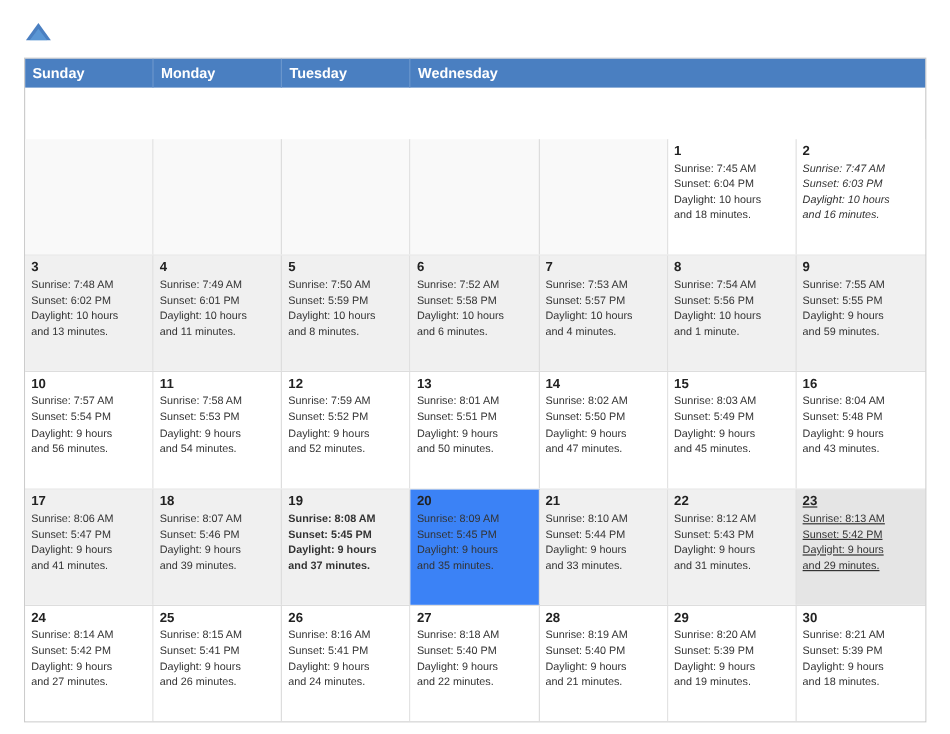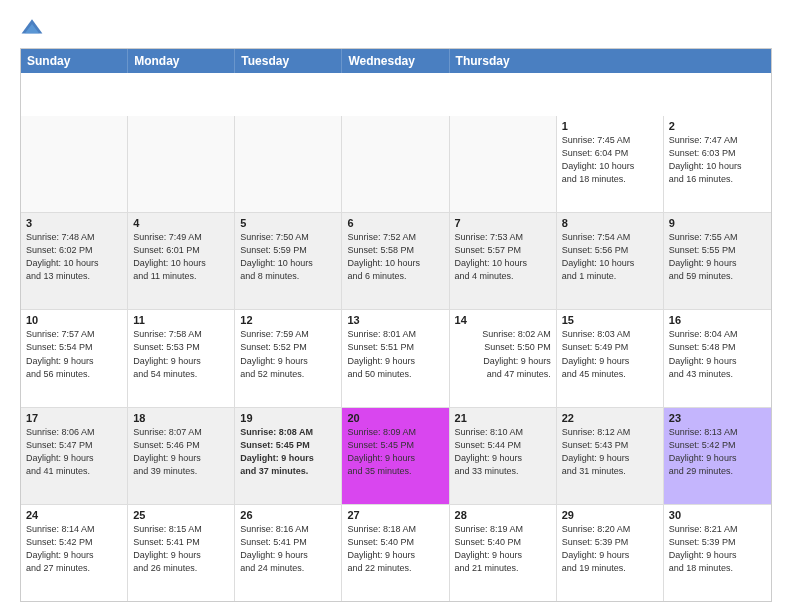--- a/index.html
+++ b/index.html
@@ -128,39 +128,38 @@
       <div class="location"></div>
     </div>
   </div>
 
   <div class="calendar">
     <div class="cal-header">
     <div class="cal-header-cell">Sunday</div>
         <div class="cal-header-cell">Monday</div>
         <div class="cal-header-cell">Tuesday</div>
         <div class="cal-header-cell">Wednesday</div>
-        <div class="cal-header-cell">Thursday</div>
       </div>
     <div class="cal-body">
     <div class="cal-row">
           <div class="cal-cell empty"></div>
           <div class="cal-cell empty"></div>
           <div class="cal-cell empty"></div>
           <div class="cal-cell empty"></div>
           <div class="cal-cell empty"></div>
           <div class="cal-cell">
             <div class="day-num">1</div>
             <div class="cell-info" style="white-space: pre-line;">Sunrise: 7:45 AM
 Sunset: 6:04 PM
 Daylight: 10 hours
 and 18 minutes.</div>
           </div>
           <div class="cal-cell">
             <div class="day-num">2</div>
-            <div class="cell-info" style="white-space: pre-line;">Sunrise: 7:47 AM
+            <div class="cell-info" style="white-space: pre-line; font-style: italic;">Sunrise: 7:47 AM
 Sunset: 6:03 PM
 Daylight: 10 hours
 and 16 minutes.</div>
           </div>
         </div>
         <div class="cal-row">
           <div class="cal-cell" style="background: rgb(240, 240, 240);">
             <div class="day-num">3</div>
             <div class="cell-info" style="white-space: pre-line;">Sunrise: 7:48 AM
 Sunset: 6:02 PM
@@ -234,21 +233,21 @@
           </div>
           <div class="cal-cell">
             <div class="day-num">13</div>
             <div class="cell-info" style="white-space: pre-line;">Sunrise: 8:01 AM
 Sunset: 5:51 PM
 Daylight: 9 hours
 and 50 minutes.</div>
           </div>
           <div class="cal-cell">
             <div class="day-num">14</div>
-            <div class="cell-info" style="white-space: pre-line; text-align: right;">Sunrise: 8:02 AM
+            <div class="cell-info" style="white-space: pre-line;">Sunrise: 8:02 AM
 Sunset: 5:50 PM
 Daylight: 9 hours
 and 47 minutes.</div>
           </div>
           <div class="cal-cell">
             <div class="day-num">15</div>
             <div class="cell-info" style="white-space: pre-line;">Sunrise: 8:03 AM
 Sunset: 5:49 PM
 Daylight: 9 hours
 and 45 minutes.</div>
@@ -276,42 +275,42 @@
 Daylight: 9 hours
 and 39 minutes.</div>
           </div>
           <div class="cal-cell" style="background: rgb(240, 240, 240);">
             <div class="day-num">19</div>
             <div class="cell-info" style="white-space: pre-line; font-weight: bold;">Sunrise: 8:08 AM
 Sunset: 5:45 PM
 Daylight: 9 hours
 and 37 minutes.</div>
           </div>
-          <div class="cal-cell" style="background: #d946ef;">
+          <div class="cal-cell" style="background: #3b82f6;">
             <div class="day-num">20</div>
             <div class="cell-info" style="white-space: pre-line;">Sunrise: 8:09 AM
 Sunset: 5:45 PM
 Daylight: 9 hours
 and 35 minutes.</div>
           </div>
           <div class="cal-cell" style="background: rgb(240, 240, 240);">
             <div class="day-num">21</div>
             <div class="cell-info" style="white-space: pre-line;">Sunrise: 8:10 AM
 Sunset: 5:44 PM
 Daylight: 9 hours
 and 33 minutes.</div>
           </div>
           <div class="cal-cell" style="background: rgb(240, 240, 240);">
             <div class="day-num">22</div>
             <div class="cell-info" style="white-space: pre-line;">Sunrise: 8:12 AM
 Sunset: 5:43 PM
 Daylight: 9 hours
 and 31 minutes.</div>
           </div>
-          <div class="cal-cell" style="background: #c4b5fd;">
+          <div class="cal-cell" style="background: #e5e5e5; text-decoration: underline;">
             <div class="day-num">23</div>
             <div class="cell-info" style="white-space: pre-line;">Sunrise: 8:13 AM
 Sunset: 5:42 PM
 Daylight: 9 hours
 and 29 minutes.</div>
           </div>
         </div>
         <div class="cal-row">
           <div class="cal-cell">
             <div class="day-num">24</div>

